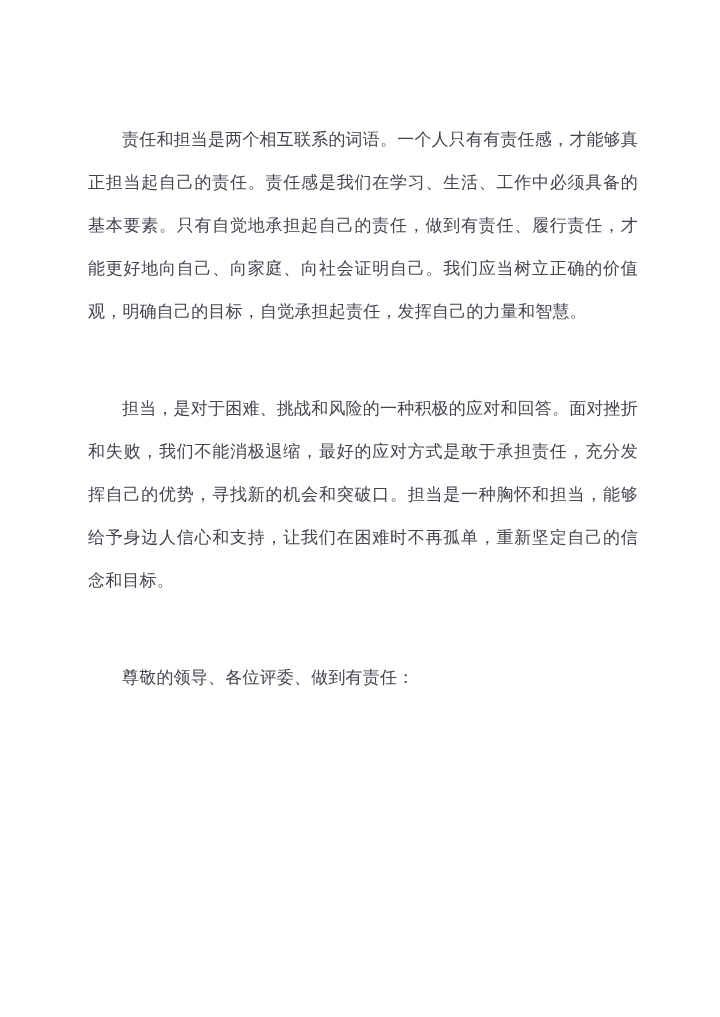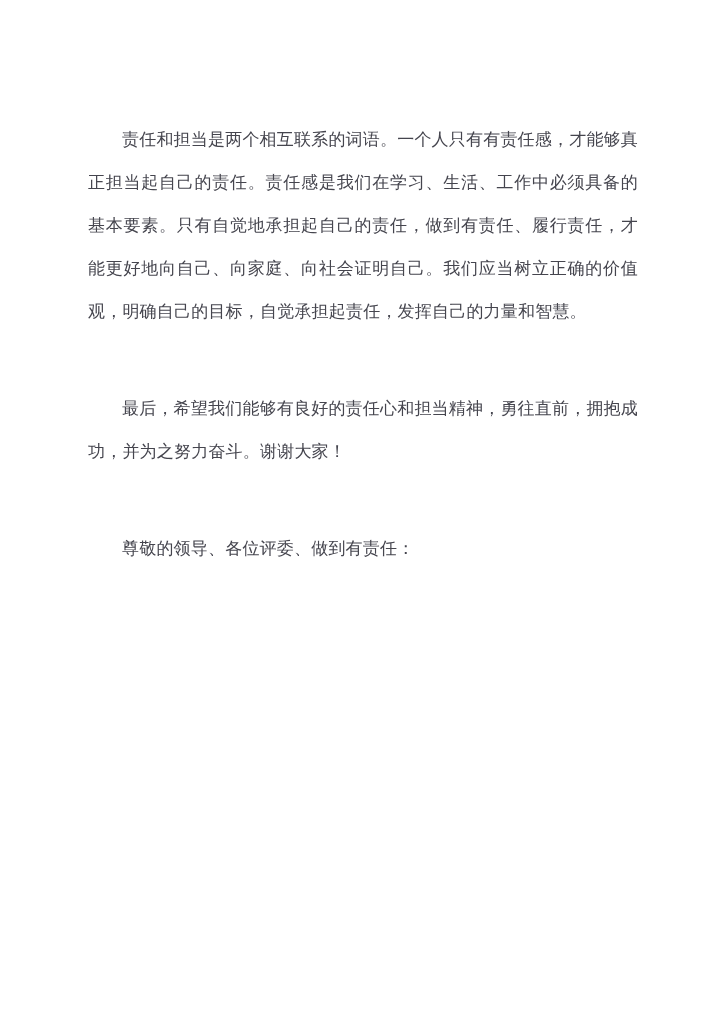--- a/index.html
+++ b/index.html
@@ -27,18 +27,18 @@
     text-indent: 2em;
     word-break: break-all;
   }
 </style>
 </head>
 <body>
 
 <div class="page">
   <p class="para">责任和担当是两个相互联系的词语。一个人只有有责任感，才能够真正担当起自己的责任。责任感是我们在学习、生活、工作中必须具备的基本要素。只有自觉地承担起自己的责任，做到有责任、履行责任，才能更好地向自己、向家庭、向社会证明自己。我们应当树立正确的价值观，明确自己的目标，自觉承担起责任，发挥自己的力量和智慧。</p>
 
+  <p class="para">担当，是对于困难、挑战和风险的一种积极的应对和回答。面对挫折和失败，我们不能消极退缩，最好的应对方式是敢于承担责任，充分发挥自己的优势，寻找新的机会和突破口。担当是一种胸怀和担当，能够给予身边人信心和支持，让我们在困难时不再孤单，重新坚定自己的信念和目标。</p>
 
-  <p class="para">最后，希望我们能够有良好的责任心和担当精神，勇往直前，拥抱成功，并为之努力奋斗。谢谢大家！</p>
 
 
   <p class="para">尊敬的领导、各位评委、做到有责任：</p>
 </div>
 
 </body></html>

